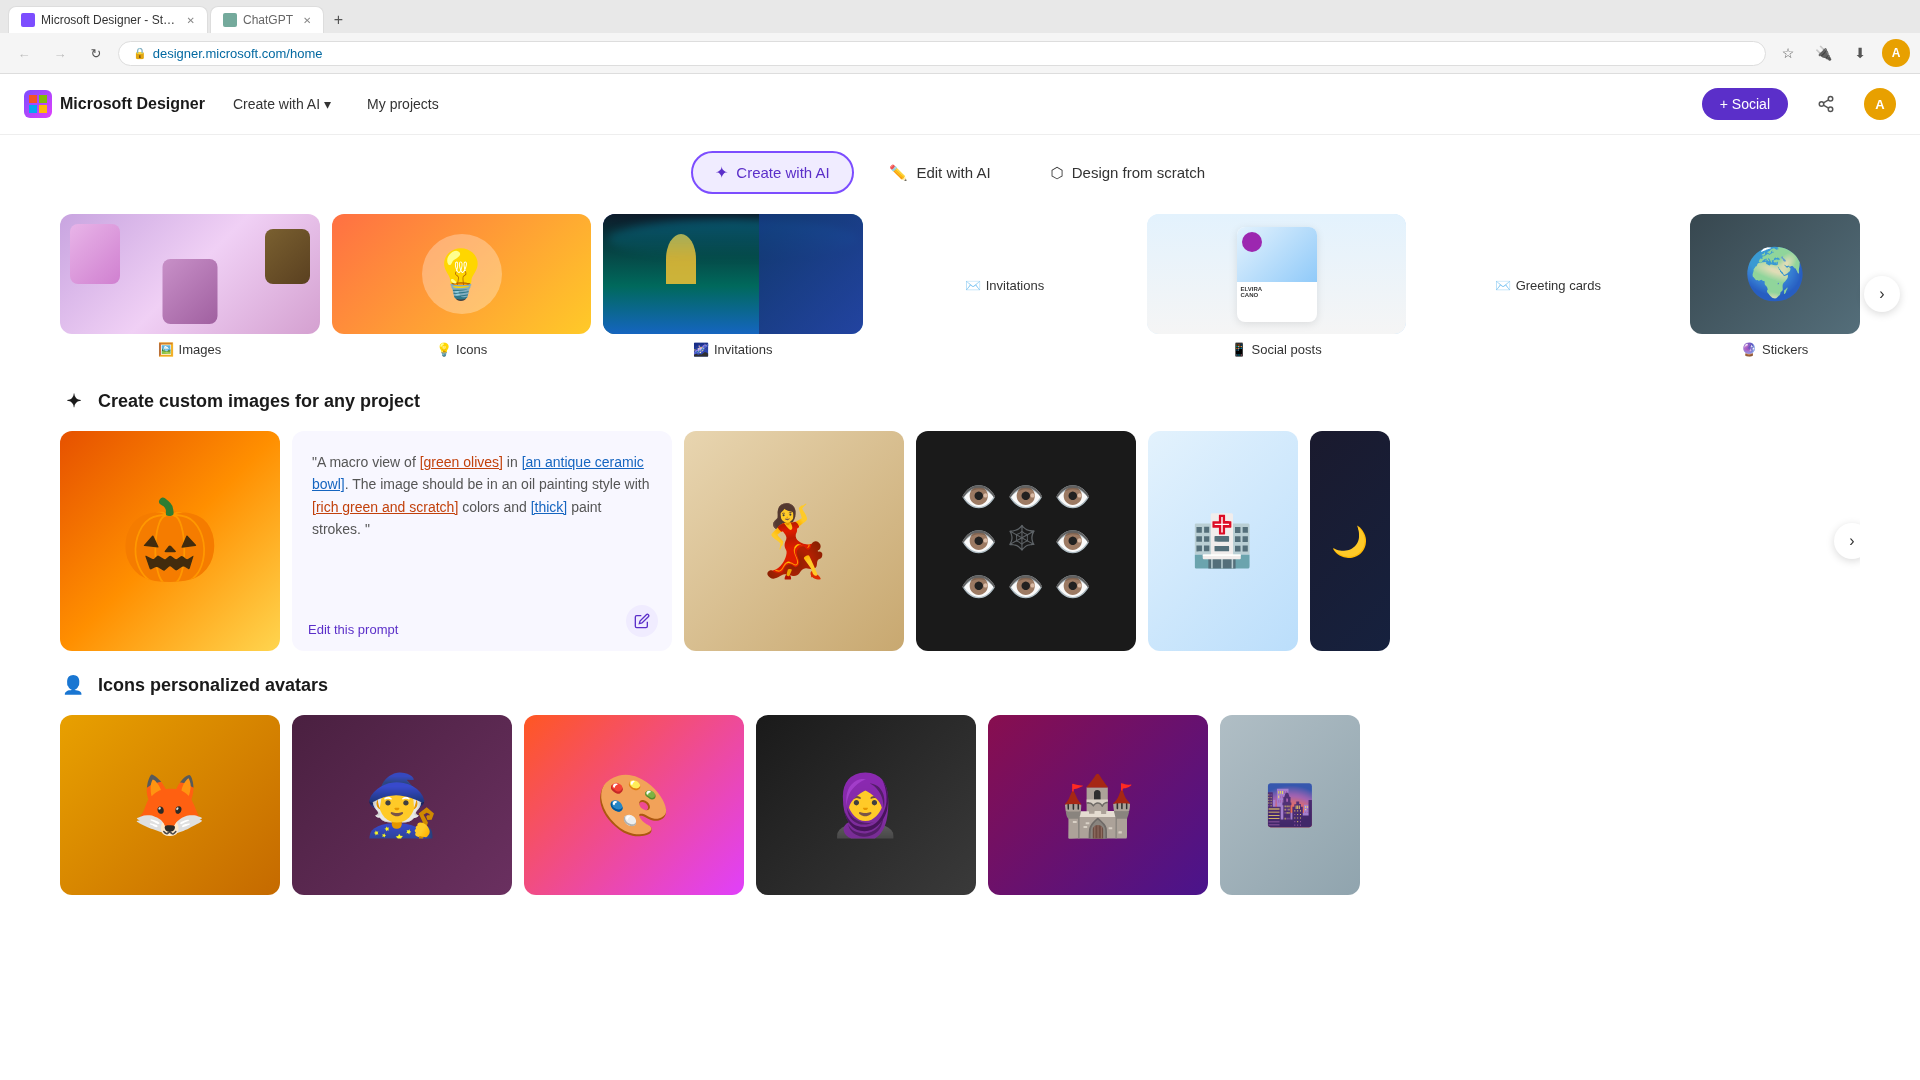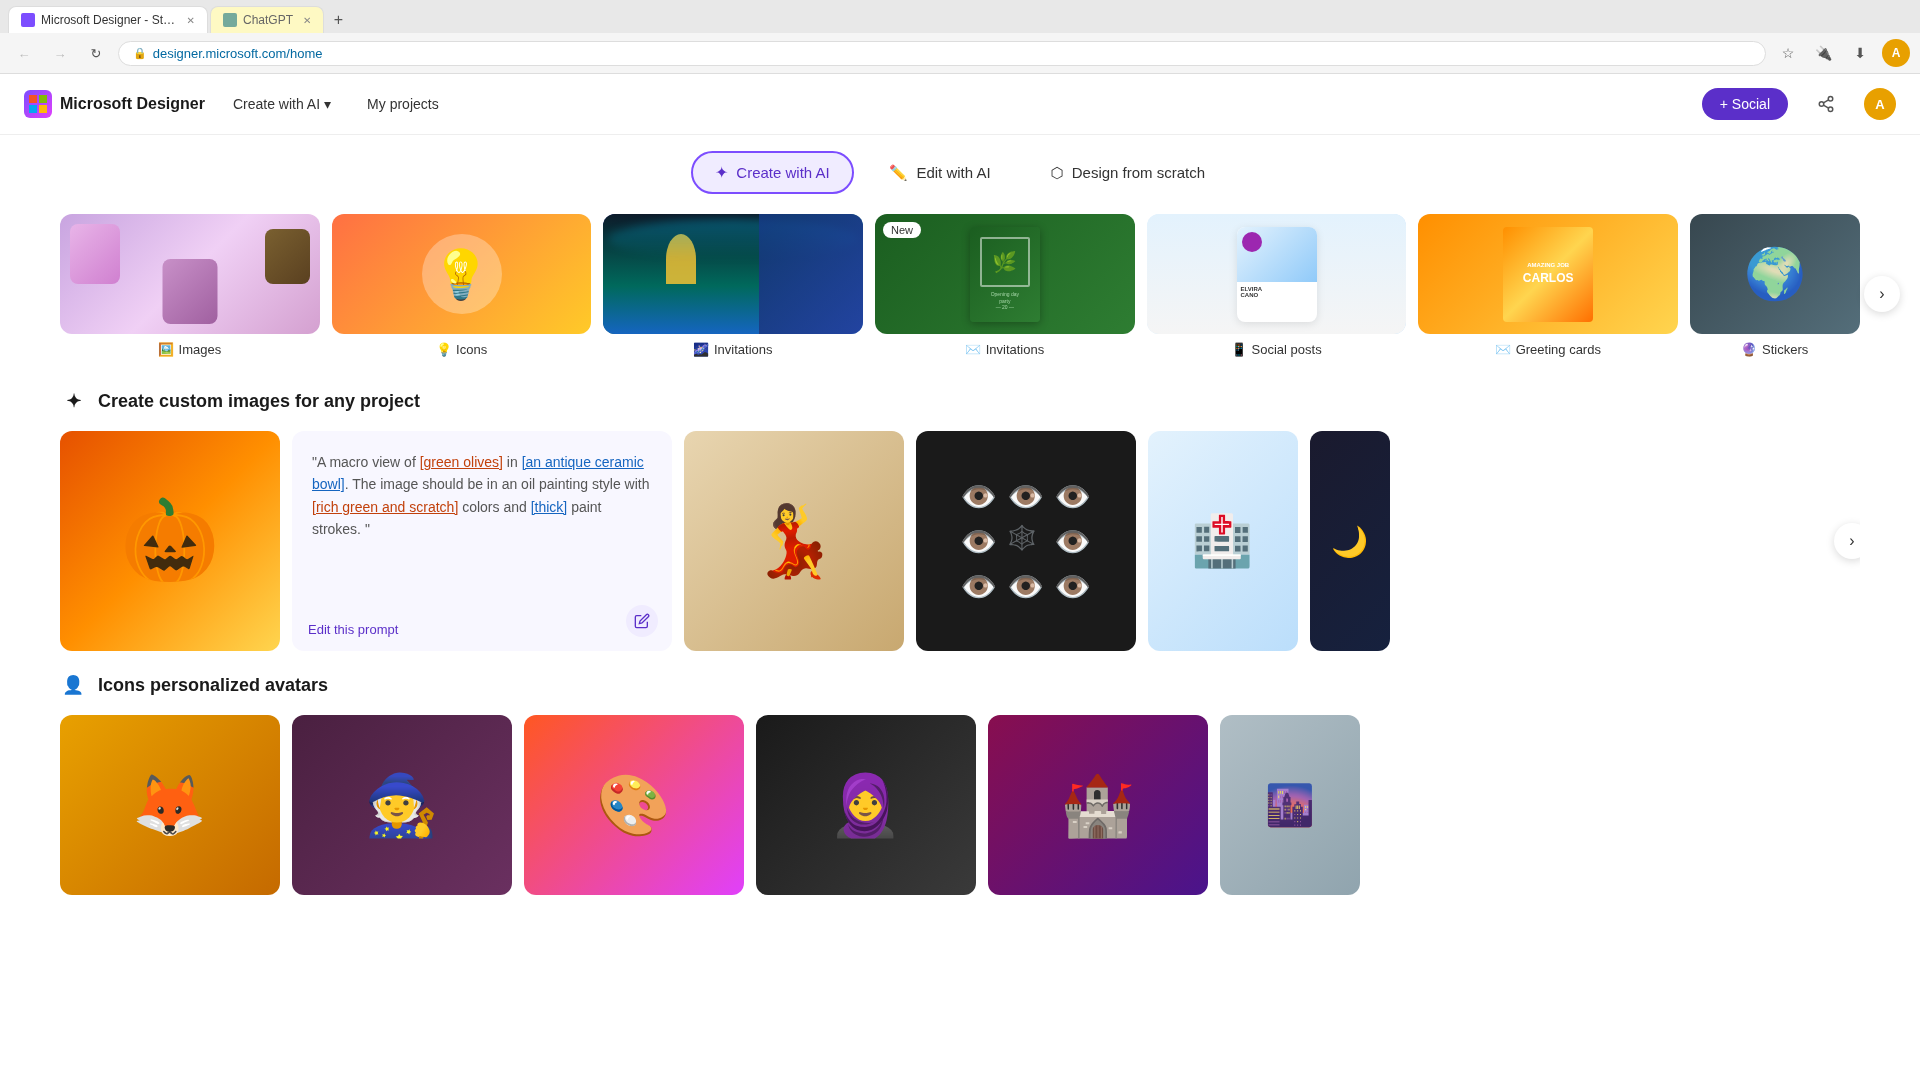--- a/index.html
+++ b/index.html
@@ -24,21 +24,21 @@
       padding: 6px 12px;
       background: #fff;
       border-radius: 8px 8px 0 0;
       font-size: 12px;
       color: #333;
       max-width: 200px;
       border: 1px solid #ddd;
       border-bottom: none;
     }
     .browser-tab.inactive {
-      background: #fef9c3;
+      background: #ffffff;
       color: #666;
     }
     .browser-tab .favicon {
       width: 14px;
       height: 14px;
       border-radius: 2px;
       background: #7c4dff;
       display: inline-block;
       flex-shrink: 0;
     }
@@ -552,31 +552,20 @@
             <div style="width:40%;height:100%;background:linear-gradient(135deg,#1a237e 0%,#283593 100%);opacity:0.7;"></div>
           </div>
         </div>
         <div class="category-label">
           <span>🌌</span>
           <span>Invitations</span>
         </div>
       </div>
 
       <div class="category-card">
-        <div class="category-img cat-invitations" style="position:relative;">
-          <span class="new-badge">New</span>
-          <div style="width:100%;height:100%;display:flex;align-items:center;justify-content:center;">
-            <div style="width:70px;height:95px;background:linear-gradient(135deg,#1b5e20,#2e7d32);border-radius:4px;display:flex;flex-direction:column;align-items:center;justify-content:center;padding:6px;box-shadow:0 2px 8px rgba(0,0,0,0.3);">
-              <div style="width:50px;height:50px;border:2px solid rgba(255,255,255,0.5);border-radius:2px;margin-bottom:4px;display:flex;align-items:center;justify-content:center;">
-                <div style="font-size:20px;">🌿</div>
-              </div>
-              <div style="font-size:5px;color:#a5d6a7;text-align:center;line-height:1.3;">Opening day<br>party<br>— 20 —</div>
-            </div>
-          </div>
-        </div>
         <div class="category-label">
           <span>✉️</span>
           <span>Invitations</span>
         </div>
       </div>
 
       <div class="category-card">
         <div class="category-img cat-social">
           <div style="width:100%;height:100%;background:linear-gradient(180deg,#e3f2fd,#f5f5f5);display:flex;align-items:center;justify-content:center;position:relative;">
             <div style="width:80px;height:95px;background:#fff;border-radius:8px;box-shadow:0 2px 8px rgba(0,0,0,0.1);display:flex;flex-direction:column;overflow:hidden;">
@@ -589,27 +578,20 @@
             </div>
           </div>
         </div>
         <div class="category-label">
           <span>📱</span>
           <span>Social posts</span>
         </div>
       </div>
 
       <div class="category-card">
-        <div class="category-img cat-greeting">
-          <div style="width:100%;height:100%;display:flex;align-items:center;justify-content:center;">
-            <div style="width:90px;height:95px;background:linear-gradient(135deg,#ff8f00,#ffd54f,#ff6f00);border-radius:4px;display:flex;flex-direction:column;align-items:center;justify-content:center;padding:6px;">
-              <div style="font-size:6px;color:#fff;font-weight:bold;text-align:center;line-height:1.4;">AMAZING JOB<br><span style="font-size:12px;font-weight:900;">CARLOS</span></div>
-            </div>
-          </div>
-        </div>
         <div class="category-label">
           <span>✉️</span>
           <span>Greeting cards</span>
         </div>
       </div>
 
       <div class="category-card" style="max-width:170px;">
         <div class="category-img cat-stickers">
           <div style="width:100%;height:100%;display:flex;align-items:center;justify-content:center;">
             <div style="font-size:50px;filter:grayscale(0.3);">🌍</div>

